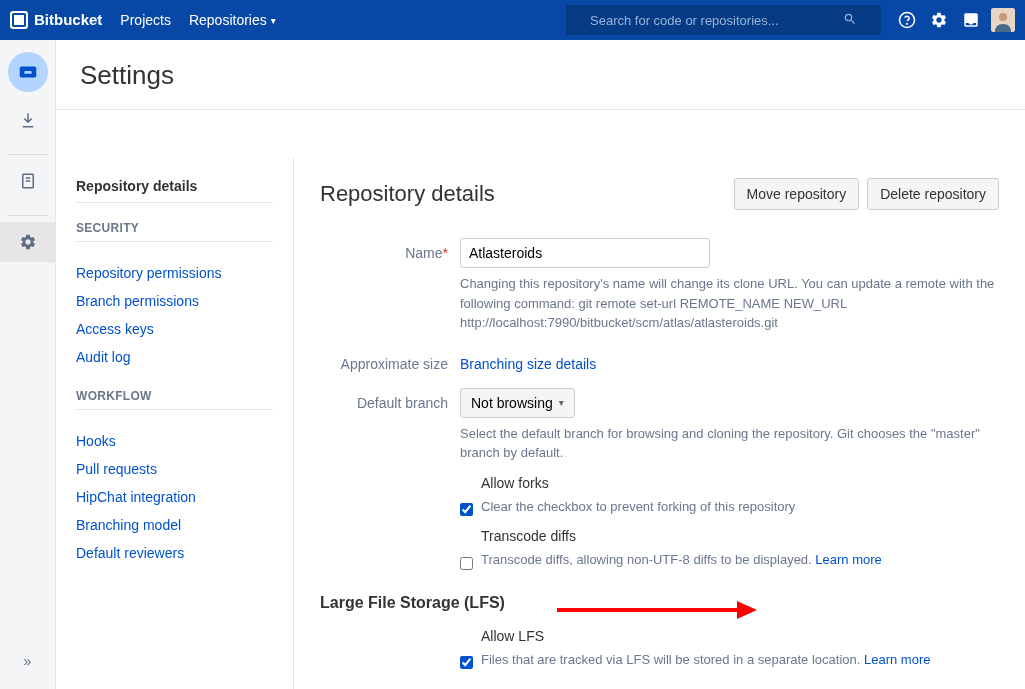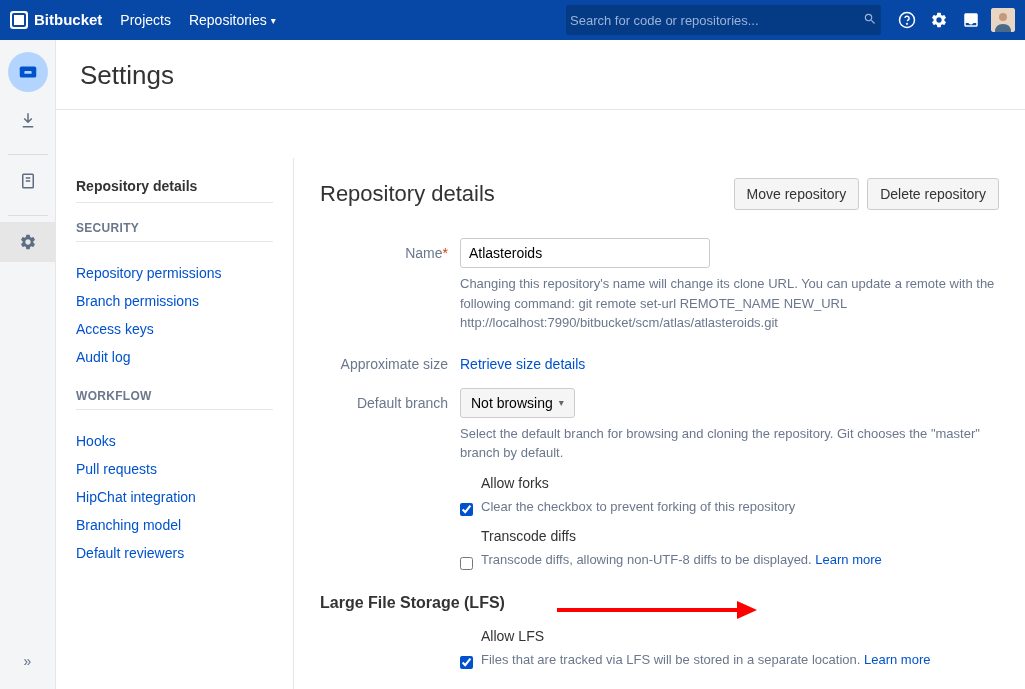--- a/index.html
+++ b/index.html
@@ -6,21 +6,21 @@
     body { font-family: -apple-system, BlinkMacSystemFont, "Segoe UI", Helvetica, Arial, sans-serif; font-size: 14px; color: #333; background: #fff; }
     
     
     .header { background: #0747a6; height: 40px; display: flex; align-items: center; padding: 0 10px; color: #fff; }
     .logo { display: flex; align-items: flex-start; font-weight: bold; font-size: 15px; margin-right: 18px; }
     .logo-icon { width: 18px; height: 18px; background: #fff; border-radius: 3px; margin-right: 6px; display: flex; align-items: center; justify-content: center; }
     .logo-icon::before { content: ""; width: 10px; height: 10px; border: 2px solid #0747a6; border-radius: 2px; }
     .nav-item { color: #fff; margin-right: 18px; cursor: pointer; font-size: 14px; display: flex; align-items: center; }
     .caret { margin-left: 4px; font-size: 10px; }
     .spacer { flex: 1; }
-    .search-box { background: #053a85; border-radius: 3px; height: 30px; width: 315px; display: flex; align-items: center; padding: 0 4px; margin-right: 10px; }
+    .search-box { background: #053a85; border-radius: 3px; height: 30px; width: 315px; display: flex; align-items: center; padding: 0 24px; margin-right: 10px; }
     .search-box input { background: transparent; border: none; color: #fff; outline: none; flex: 1; font-size: 13px; }
     .search-box input::placeholder { color: #9ab3d9; }
     .search-icon { color: #9ab3d9; font-size: 13px; }
     .header-icon { width: 32px; height: 32px; display: flex; align-items: center; justify-content: center; color: #fff; cursor: pointer; font-size: 16px; }
     .avatar { width: 24px; height: 24px; border-radius: 3px; background: #ddd; margin-left: 4px; overflow: hidden; }
     .avatar svg { width: 100%; height: 100%; }
     
     
     .layout { display: flex; height: calc(100vh - 40px); }
     .icon-sidebar { width: 56px; background: #f4f5f7; border-right: 1px solid #e6e6e6; display: flex; flex-direction: column; align-items: center; padding-top: 12px; }
@@ -181,21 +181,21 @@
           <div class="form-label"><span>Name</span><span class="req">*</span></div>
           <div class="form-field">
             <input type="text" class="text-input" value="Atlasteroids" style="">
             <div class="help-text">Changing this repository's name will change its clone URL. You can update a remote with the following command: git remote set-url REMOTE_NAME NEW_URL http://localhost:7990/bitbucket/scm/atlas/atlasteroids.git</div>
           </div>
         </div>
 
         <div class="form-row">
           <div class="form-label">Approximate size</div>
           <div class="form-field">
-            <span class="link-action">Retrieve size details</span>
+            <span class="link-action">Branching size details</span>
           </div>
         </div>
 
         <div class="form-row">
           <div class="form-label">Default branch</div>
           <div class="form-field">
             <button class="select-btn">
               <span>Not browsing</span>
               <span class="caret2">▾</span>
             </button>

